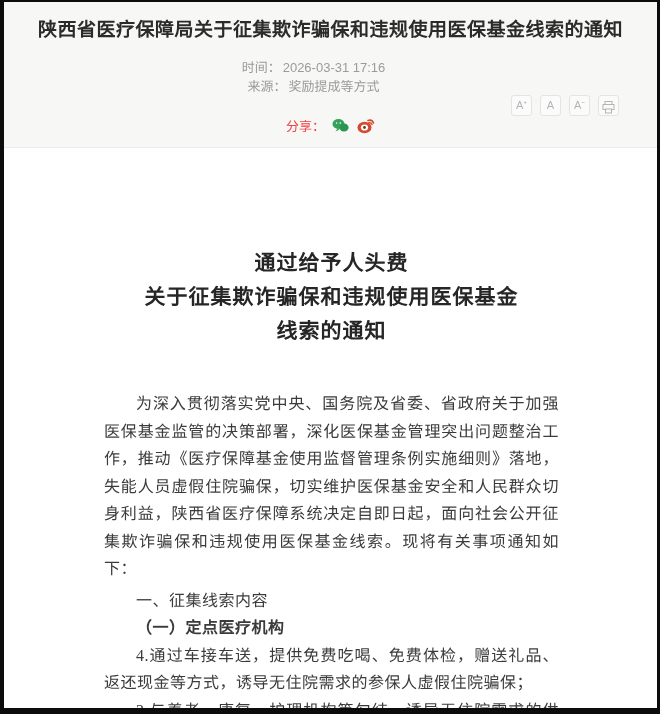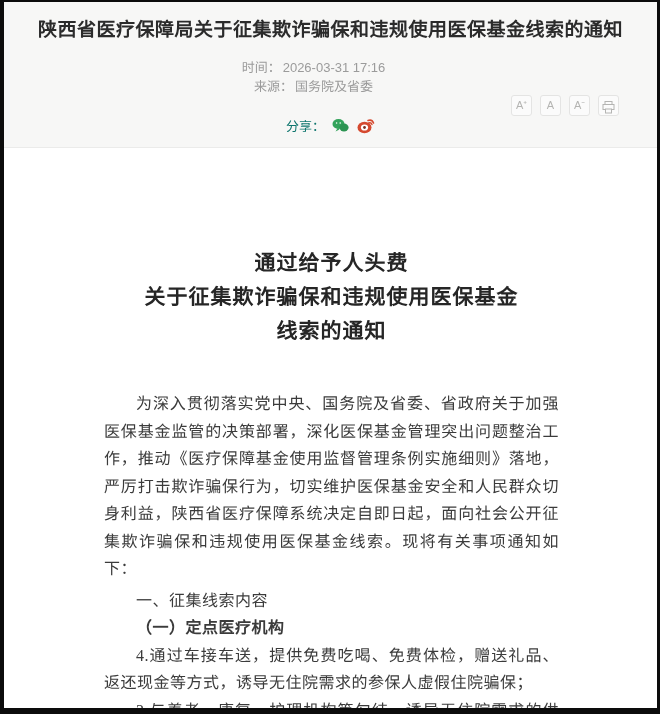--- a/index.html
+++ b/index.html
@@ -52,21 +52,21 @@
     border-radius:3px;
     color:#b4b4b2;
     font-size:11px;line-height:19px;
     text-align:center;
     cursor:pointer;
     padding:0;
     font-family:"Liberation Sans", sans-serif;
   }
   .ctl-btn svg{display:block;margin:3px auto 0;}
   .share-group{display:flex;align-items:center;gap:6px;}
-  .share-label{color:#0f766e;font-family:Liberation Mono, monospace;}
+  .share-label{color:#ef4444;font-family:Liberation Mono, monospace;}
   .share-icon{display:inline-block;width:19px;height:19px;cursor:pointer;}
   .share-icon svg{display:block;}
   
   .doc{
     padding:0 98px 0 100px;
     color:#3b3b3b;
     font-family:"Liberation Serif", serif;
   }
   .doc-title{
     padding-top:98px;
@@ -89,21 +89,21 @@
 <div class="page">
 
   <header class="header">
     <h1 class="article-title">陕西省医疗保障局关于征集欺诈骗保和违规使用医保基金线索的通知</h1>
 
     <div class="meta-row">
       <span class="meta-item">
         <span class="lbl">时间：</span><span>2026-03-31 17:16</span>
       </span>
       <span class="meta-item">
-        <span class="lbl">来源：</span><span>国务院及省委</span>
+        <span class="lbl">来源：</span><span>奖励提成等方式</span>
       </span>
 
       <div class="controls">
         <button class="ctl-btn">A⁺</button>
         <button class="ctl-btn">A</button>
         <button class="ctl-btn">A⁻</button>
         <button class="ctl-btn" aria-label="print">
           <span>
             <svg width="13" height="13" viewBox="0 0 13 13">
               <rect x="3" y="0.5" width="7" height="3" fill="none" stroke="#b4b4b2"></rect>
@@ -138,20 +138,20 @@
     </div>
   </header>
 
   <main class="doc">
     <div class="doc-title">
       <div>通过给予人头费</div>
       <div>关于征集欺诈骗保和违规使用医保基金</div>
       <div>线索的通知</div>
     </div>
 
-    <p class="doc-text indent first">为深入贯彻落实党中央、国务院及省委、省政府关于加强医保基金监管的决策部署，深化医保基金管理突出问题整治工作，推动《医疗保障基金使用监督管理条例实施细则》落地，严厉打击欺诈骗保行为，切实维护医保基金安全和人民群众切身利益，陕西省医疗保障系统决定自即日起，面向社会公开征集欺诈骗保和违规使用医保基金线索。现将有关事项通知如下：</p>
+    <p class="doc-text indent first">为深入贯彻落实党中央、国务院及省委、省政府关于加强医保基金监管的决策部署，深化医保基金管理突出问题整治工作，推动《医疗保障基金使用监督管理条例实施细则》落地，失能人员虚假住院骗保，切实维护医保基金安全和人民群众切身利益，陕西省医疗保障系统决定自即日起，面向社会公开征集欺诈骗保和违规使用医保基金线索。现将有关事项通知如下：</p>
     <p class="doc-text indent h-level1">一、征集线索内容</p>
     <p class="doc-text indent h-level2">（一）定点医疗机构</p>
     <p class="doc-text indent">4.通过车接车送，提供免费吃喝、免费体检，赠送礼品、返还现金等方式，诱导无住院需求的参保人虚假住院骗保；</p>
     <p class="doc-text indent">3.与养老、康复、护理机构等勾结，诱导无住院需求的供养老人、康复人员、失能人员虚假住院骗保；</p>
   </main>
 
 </div>
 
 </body></html>

